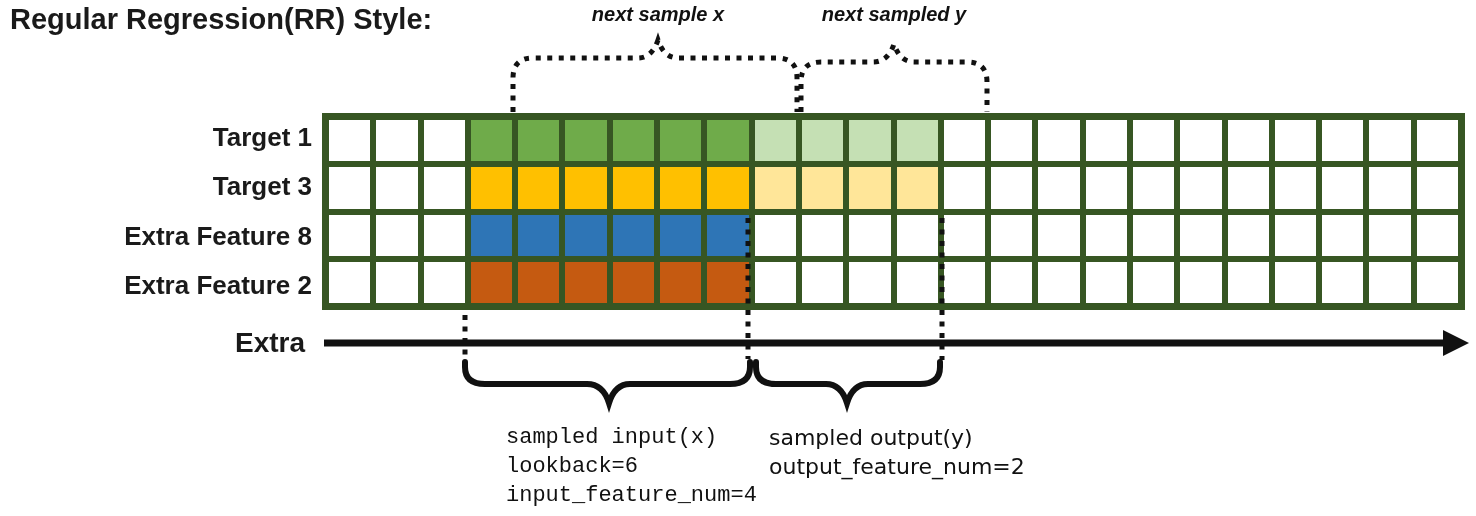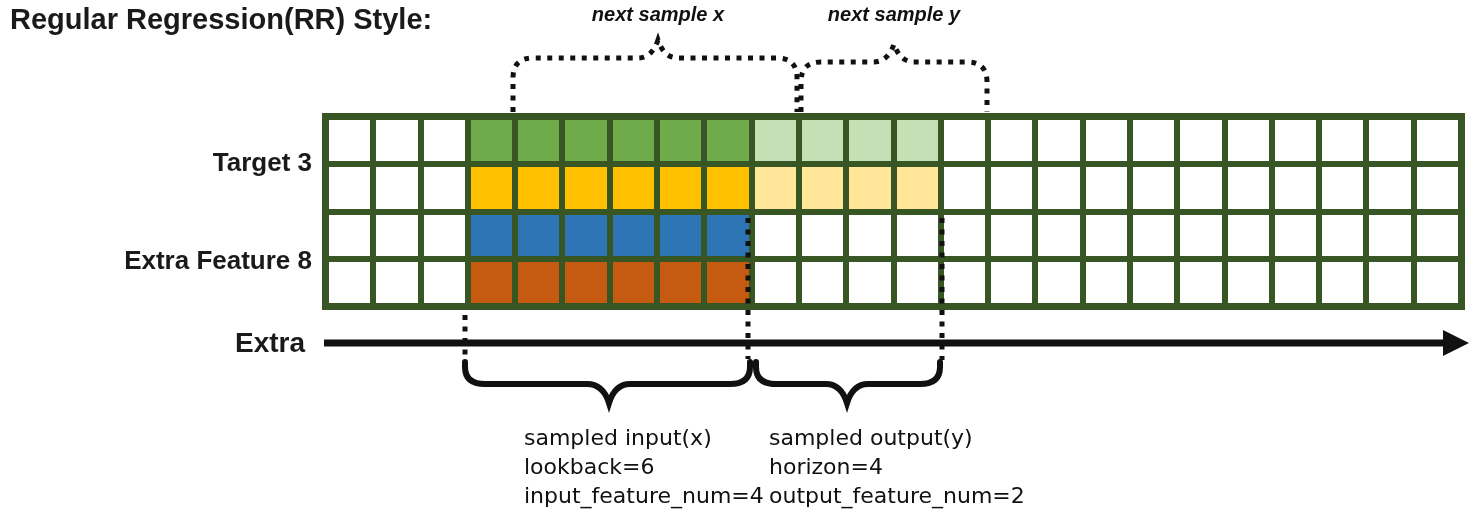--- a/index.html
+++ b/index.html
@@ -47,36 +47,38 @@
   .time-label{
     position:absolute;left:150px;top:327px;width:155px;
     text-align:right;font-size:28px;font-weight:bold;color:#1a1a1a;
   }
   .note{
     position:absolute;top:423px;
     font-family:"DejaVu Sans",sans-serif;
     font-size:22px;line-height:29px;color:#111;
     white-space:nowrap;
   }
-  .note.input{left:524px;}
+  .note.input{left:506px;font-family:Liberation Mono, monospace;}
   .note.output{left:769px;}
 </style>
 </head>
 <body>
 
 <div class="canvas">
 
   <div class="title">Regular Regression(RR) Style:</div>
 
   <div class="top-label x">next sample x</div>
-  <div class="top-label y">next sample y</div>
+  <div class="top-label y">next sampled y</div>
 
   <div class="row-labels">
+      <div class="row-label">Target 1</div>
       <div class="row-label">Target 3</div>
       <div class="row-label">Extra Feature 8</div>
+      <div class="row-label">Extra Feature 2</div>
     </div>
 
   <div class="grid" id="grid" style="background: rgb(55, 86, 35);">
       <div class="cell" style="background: rgb(255, 255, 255);"></div>
       <div class="cell" style="background: rgb(255, 255, 255);"></div>
       <div class="cell" style="background: rgb(255, 255, 255);"></div>
       <div class="cell" style="background: rgb(111, 171, 74);"></div>
       <div class="cell" style="background: rgb(111, 171, 74);"></div>
       <div class="cell" style="background: rgb(111, 171, 74);"></div>
       <div class="cell" style="background: rgb(111, 171, 74);"></div>
@@ -192,17 +194,16 @@
   <div class="time-label">Extra</div>
 
   <div class="note input">
     <div>sampled input(x)</div>
     <div>lookback=6</div>
     <div>input_feature_num=4</div>
   </div>
 
   <div class="note output">
     <div>sampled output(y)</div>
-    <div>horizon=4</div>
     <div>output_feature_num=2</div>
   </div>
 
 </div>
 
 </body></html>

